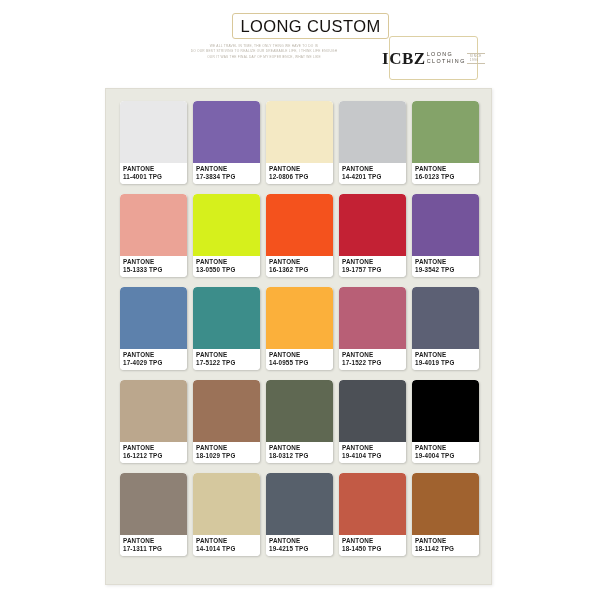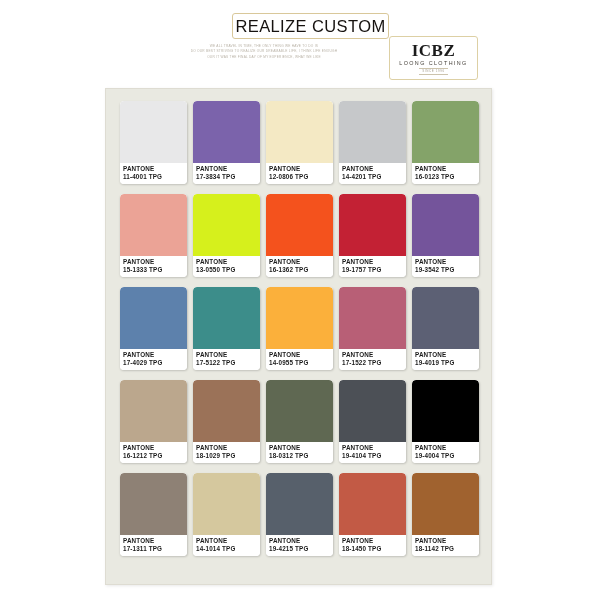--- a/index.html
+++ b/index.html
@@ -66,21 +66,21 @@
     position: absolute;
     left: 389px;
     top: 36px;
     width: 89px;
     height: 44px;
     border: 1px solid #ddd0a4;
     border-radius: 3px;
     box-sizing: border-box;
     background: #ffffff;
     display: flex;
-    flex-direction: column;
+    flex-direction: row;
     align-items: center;
     justify-content: center;
     gap: 1px;
   }
   .logo-mark {
     font-family: "Liberation Serif", serif;
     font-weight: bold;
     font-size: 17px;
     letter-spacing: 0.5px;
     color: #1b1b1b;
@@ -160,21 +160,21 @@
     letter-spacing: 0.15px;
     white-space: nowrap;
   }
 </style>
 </head>
 <body>
 
 <div class="header">
 
   <div class="title-box">
-    <div class="title-text">REALIZE CUSTOM</div>
+    <div class="title-text">LOONG CUSTOM</div>
   </div>
 
   <div class="blurb">
     <div class="blurb-line">WE ALL TRAVEL IN TIME, THE ONLY THING WE HAVE TO DO IS</div>
     <div class="blurb-line">DO OUR BEST STRIVING TO REALIZE OUR DREAMABLE LIFE, I THINK LIFE ENOUGH</div>
     <div class="blurb-line">OUR IT WAS THE FINAL DAY OF MY EXPERIENCE, WHAT WE LIKE</div>
   </div>
 
   <div class="logo-frame">
     <div class="logo-mark">ICBZ</div>

